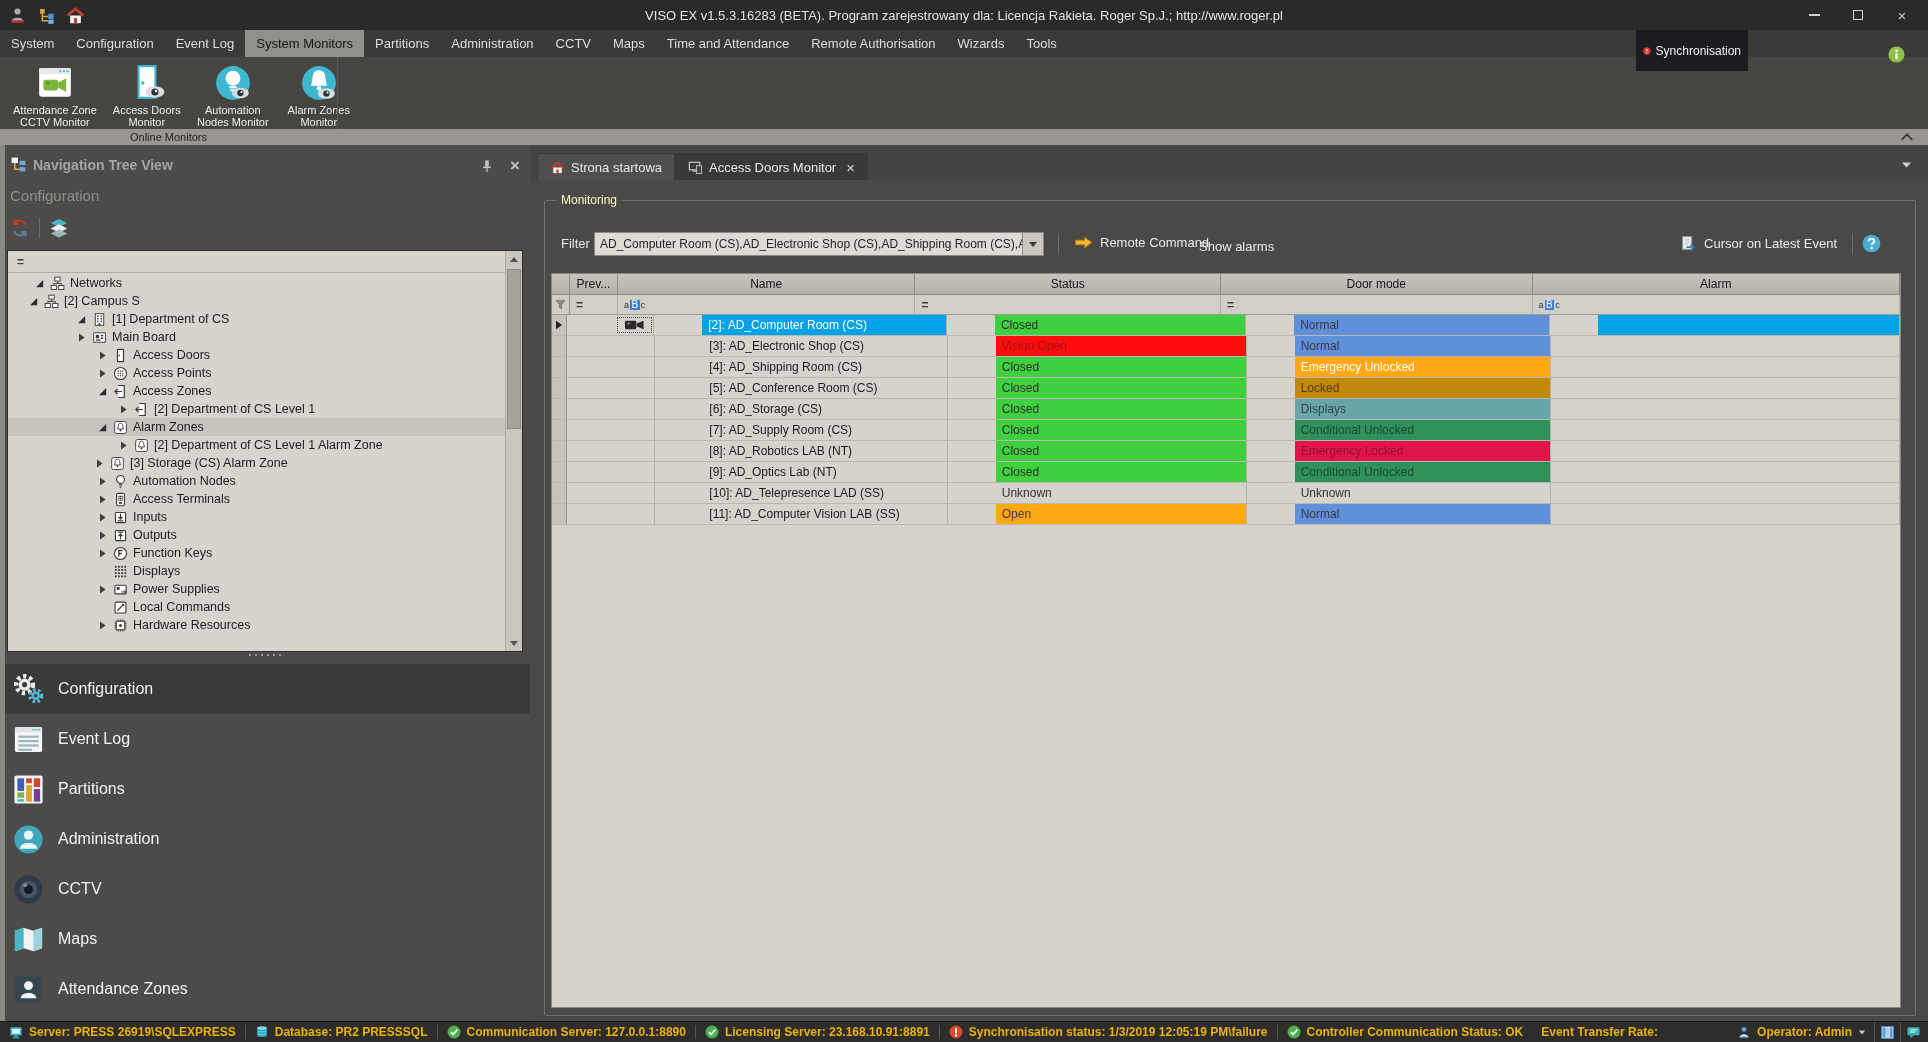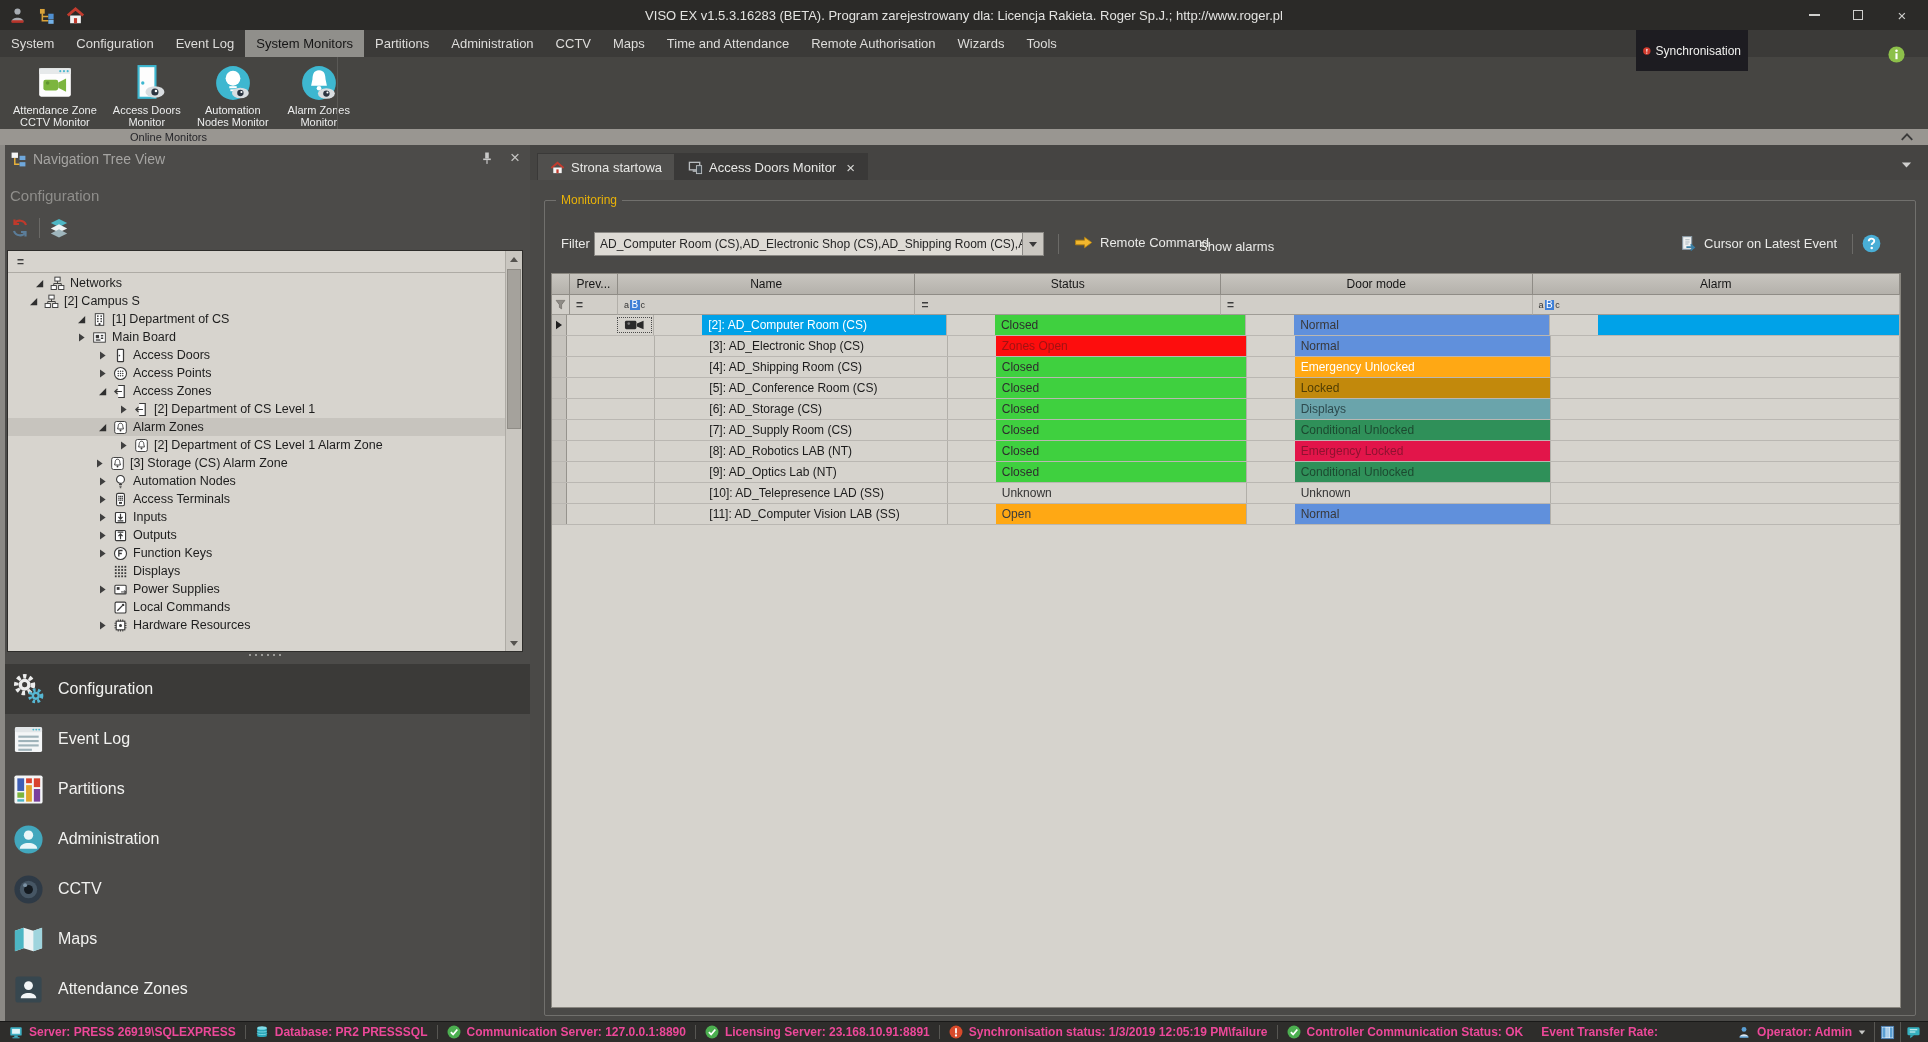--- a/index.html
+++ b/index.html
@@ -34,21 +34,21 @@
   .rbtn .icn { width:38px; height:38px; }
   .rlabel { margin-top:2px; font-size:11px; line-height:12px; text-align:center; color:#eceded; }
   #ribbon-group-sep { position:absolute; left:337px; top:57px; width:1px; height:72px; background:#5a5956; }
   #ribbon-footer { position:absolute; left:0; top:129px; width:1928px; height:16px; background:#999691; display:flex; align-items:center; }
   #ribbon-group-label { position:absolute; left:0; width:337px; text-align:center; font-size:11px; color:#26262a; }
   #ribbon-collapse { position:absolute; right:14px; width:14px; height:10px; }
 
   
   #sidebar { position:absolute; left:0; top:145px; width:530px; height:876px; background:#4c4b49; }
   #left-edge-strip { position:absolute; left:0; top:145px; width:5px; height:876px; background:#8b8985; z-index:4; }
-  #sidebar-header { position:absolute; left:10px; top:6px; right:10px; height:22px; display:flex; align-items:flex-start; gap:6px; }
+  #sidebar-header { position:absolute; left:10px; top:6px; right:10px; height:22px; display:flex; align-items:flex-end; gap:6px;font-weight:bold; }
   #sidebar-header .icn.hdr { width:17px; height:17px; }
   #sidebar-title { font-size:14px; color:#a5a4a2; flex:1; }
   #panel-pin { width:14px; height:14px; margin-right:10px; }
   #panel-close { color:#c4c4c2; font-size:17px; line-height:14px; }
   #sidebar-section { position:absolute; left:10px; top:42px; font-size:15px; color:#8f8e8b; }
   #tree-toolbar { position:absolute; left:10px; top:70px; height:26px; display:flex; align-items:center; gap:9px; }
   #tree-toolbar .icn { width:20px; height:20px; }
   #tree-toolbar .tb-sep { width:1px; height:20px; background:#6a6966; }
   #treebox { position:absolute; left:7px; top:105px; width:516px; height:402px; background:#d7d4ce; border:1px solid #2e2d2b; }
   #tree-filter-row { height:22px; border-bottom:1px solid #aeaba5; display:flex; align-items:center; padding-left:9px; }
@@ -75,21 +75,21 @@
   
   #main { position:absolute; left:530px; top:145px; width:1398px; height:876px; background:#454442; }
   #doc-tabs { position:absolute; left:7px; top:8px; height:27px; display:flex; }
   .dtab { display:flex; align-items:center; gap:6px; padding:0 12px; font-size:13px; color:#e8e8e6; background:#504f4d; border:1px solid #3a3938; border-bottom:none; }
   .dtab.active { background:#3a3938; }
   .dtab .icn { width:15px; height:15px; }
   .dtab .tclose { font-size:15px; color:#d8d8d6; margin-left:4px; }
   #tablist-btn { position:absolute; right:16px; top:16px; width:11px; height:8px; }
   #content { position:absolute; left:0; top:35px; right:0; bottom:0; background:#4a4947; }
   #groupbox { position:absolute; left:14px; top:20px; right:12px; bottom:5px; border:1px solid #71706d; border-radius:2px; }
-  #groupbox-label { position:absolute; left:11px; top:-8px; background:#4a4947; padding:0 5px; font-size:12px; color:#eab308; }
+  #groupbox-label { position:absolute; left:11px; top:-8px; background:#4a4947; padding:0 5px; font-size:12px; color:#fef9c3; }
   #filter-row { position:absolute; left:0; top:30px; width:100%; height:26px; }
   #filter-label { position:absolute; left:16px; top:5px; font-size:13px; color:#eaeae8; }
   #filter-combo { position:absolute; left:49px; top:1px; width:450px; height:24px; background:#dedbd5; border:1px solid #8a8884; display:flex; }
   #filter-combo .val { flex:1; font-size:12px; color:#252525; padding:4px 5px; white-space:nowrap; overflow:hidden; }
   #combo-btn { width:21px; background:#cac7c1; border-left:1px solid #8a8884; display:flex; align-items:center; justify-content:center; }
   .caret { width:0; height:0; border-left:4px solid transparent; border-right:4px solid transparent; border-top:5px solid #3a3a3a; }
   .vsep { position:absolute; top:3px; width:1px; height:20px; background:#6b6a67; }
   #remote-cmd { position:absolute; left:529px; top:4px; display:flex; align-items:center; gap:7px; font-size:13px; color:#eaeae8; }
   #remote-cmd .icn { width:19px; height:15px; }
   #show-alarms { position:absolute; left:654px; top:8px; font-size:13px; color:#eaeae8; }
@@ -107,21 +107,21 @@
   #grid-rows .gcell { display:flex; align-items:center; padding-left:6px; font-size:12px; color:#1b1b1b; }
   .ind { background:#c6c3bd; border-right:1px solid #96938d; display:flex; align-items:center; justify-content:center; padding-left:0 !important; }
   .f-abc { display:flex; align-items:center; }
   .f-abc span { font-size:9px; color:#333; line-height:10px; }
   .f-abc .f-b { background:#3e7fd6; color:#fff; font-size:10px; padding:0 1.5px; margin:0 1px; }
   .prevcell.focus { outline:1px dotted #4a4a4a; outline-offset:-3px; justify-content:center; padding-left:0 !important; }
   .prevcell .icn { width:21px; height:12px; }
   .row-arrow-i { width:8px; height:10px; }
 
   
-  #statusbar { position:absolute; left:0; bottom:0; width:1928px; height:21px; background:#2e2d2b; border-top:1px solid #191918; display:flex; align-items:center; font-weight:bold; font-size:12px; color:#ec4899; }
+  #statusbar { position:absolute; left:0; bottom:0; width:1928px; height:21px; background:#2e2d2b; border-top:1px solid #191918; display:flex; align-items:center; font-weight:bold; font-size:12px; color:#eab308; }
   .sitem { display:flex; align-items:center; gap:6px; padding:0 9px; height:100%; }
   .sitem .icn { width:14px; height:14px; }
   .ssep { width:1px; height:14px; background:#57565285; background:#575652; }
   #status-right { position:absolute; right:2px; top:0; height:100%; display:flex; align-items:center; }
   #operator { display:flex; align-items:center; gap:6px; padding:0 8px; height:100%; }
   #operator .icn { width:14px; height:14px; }
   #operator .caret { border-top-color:#c8c8c6; transform:scale(.8); }
   .sq-btn { width:26px; height:100%; display:flex; align-items:center; justify-content:center; border-left:1px solid #575652; }
   .sq-btn .icn { width:15px; height:15px; }
 </style>
@@ -884,21 +884,21 @@
               </div>
               <div class="gcell" style="width:298px;background:#00a2e8;color:#fff;">[2]: AD_Computer Room (CS)</div>
               <div class="gcell" style="width:306px;background:#3fd03f;color:#2e2e2e;">Closed</div>
               <div class="gcell" style="width:312px;background:#6090dc;color:#38383a;">Normal</div>
               <div class="gcell" style="width:368px;background:#00a2e8;"></div>
             </div>
             <div class="grow">
               <div class="gcell ind" style="width:18px"></div>
               <div class="gcell prevcell" style="width:48px"></div>
               <div class="gcell" style="width:298px;">[3]: AD_Electronic Shop (CS)</div>
-              <div class="gcell" style="width:306px;background:#fd0d0d;color:#a31212;">Zones Open</div>
+              <div class="gcell" style="width:306px;background:#fd0d0d;color:#a31212;">Vision Open</div>
               <div class="gcell" style="width:312px;background:#6090dc;color:#38383a;">Normal</div>
               <div class="gcell" style="width:368px;"></div>
             </div>
             <div class="grow">
               <div class="gcell ind" style="width:18px"></div>
               <div class="gcell prevcell" style="width:48px"></div>
               <div class="gcell" style="width:298px;">[4]: AD_Shipping Room (CS)</div>
               <div class="gcell" style="width:306px;background:#3fd03f;color:#2e2e2e;">Closed</div>
               <div class="gcell" style="width:312px;background:#ffa814;color:#ffffff;">Emergency Unlocked</div>
               <div class="gcell" style="width:368px;"></div>

